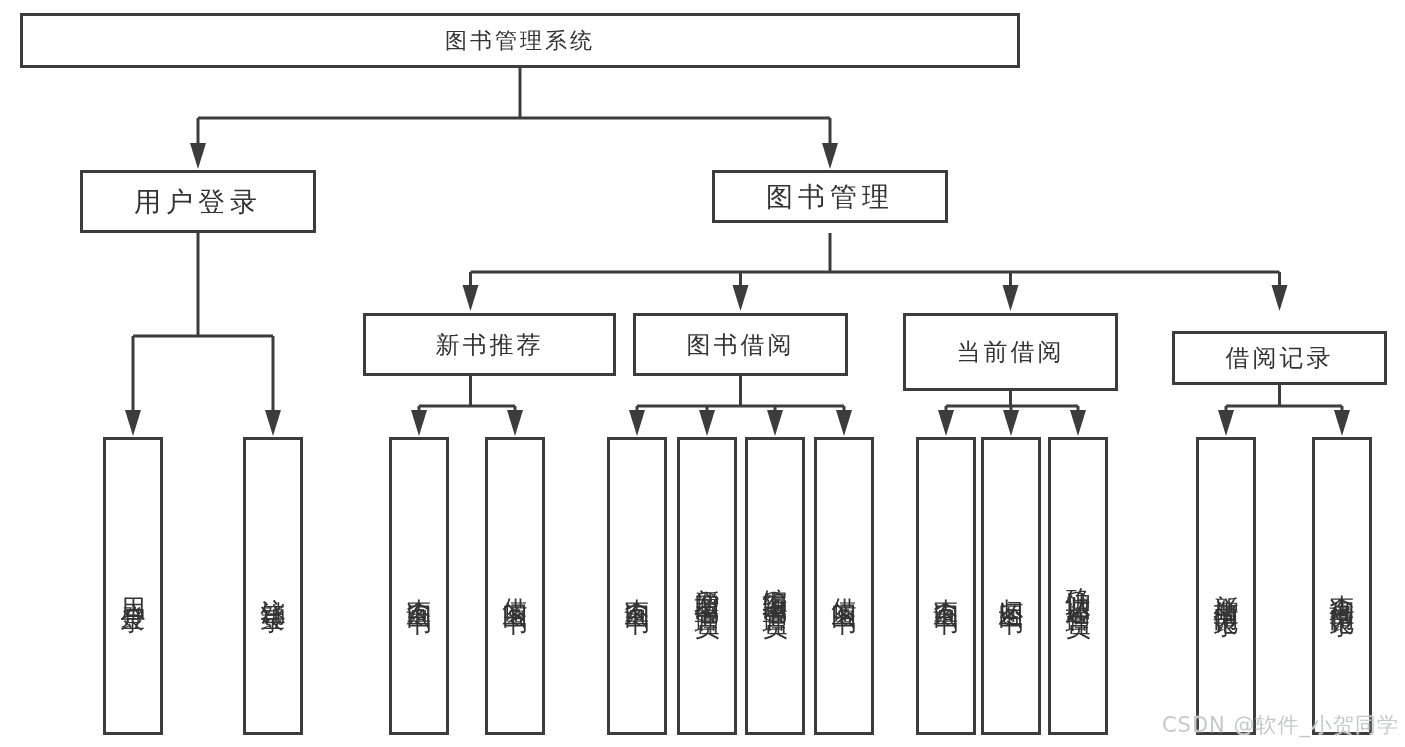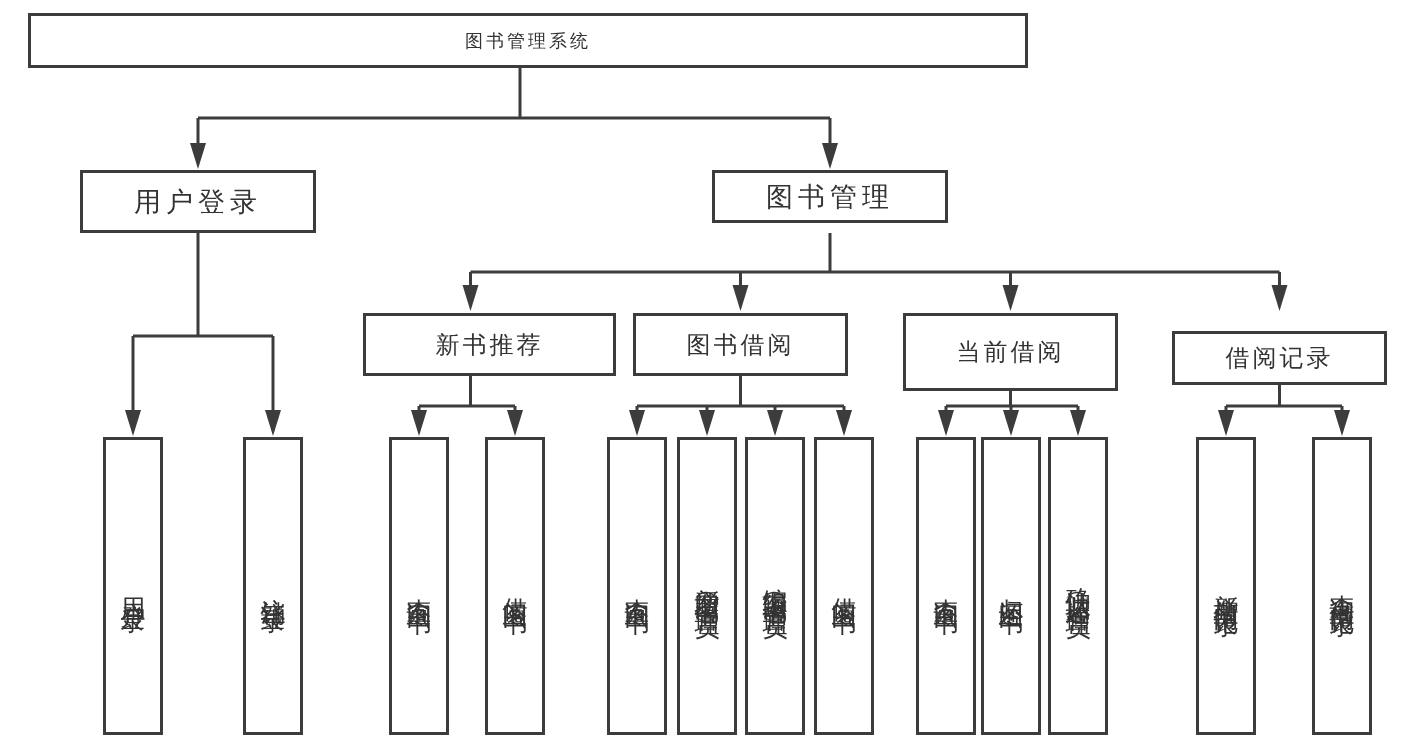--- a/index.html
+++ b/index.html
@@ -13,21 +13,21 @@
   .connector-svg{position:absolute;left:0;top:0;width:1405px;height:747px;}
   .node{
     position:absolute;
     box-sizing:border-box;
     border:3px solid #3c3c3c;
     background:#ffffff;
     display:flex;align-items:center;justify-content:center;
     color:#333333;
     text-align:center;
   }
-  .lvl1{font-size:18px;letter-spacing:3px;margin-left:8px;}
+  .lvl1{font-size:22px;letter-spacing:3px;}
   .lvl2{font-size:27px;letter-spacing:5px;}
   .lvl3{font-size:24px;letter-spacing:3px;}
   .leaf{
     writing-mode:vertical-rl;
     font-size:25px;
     letter-spacing:4px;
     line-height:1;
   }
   .watermark{
     position:absolute;
@@ -171,14 +171,15 @@
     <span>确认归还（管理员）</span>
   </div>
 
   <div class="node leaf" style="left:1196px;top:437px;width:60px;height:298px;">
     <span>新增借阅记录</span>
   </div>
   <div class="node leaf" style="left:1312px;top:437px;width:60px;height:298px;">
     <span>查询借阅记录</span>
   </div>
 
+  <div class="watermark">CSDN @软件_小贺同学</div>
 
 </div>
 
 </body></html>

